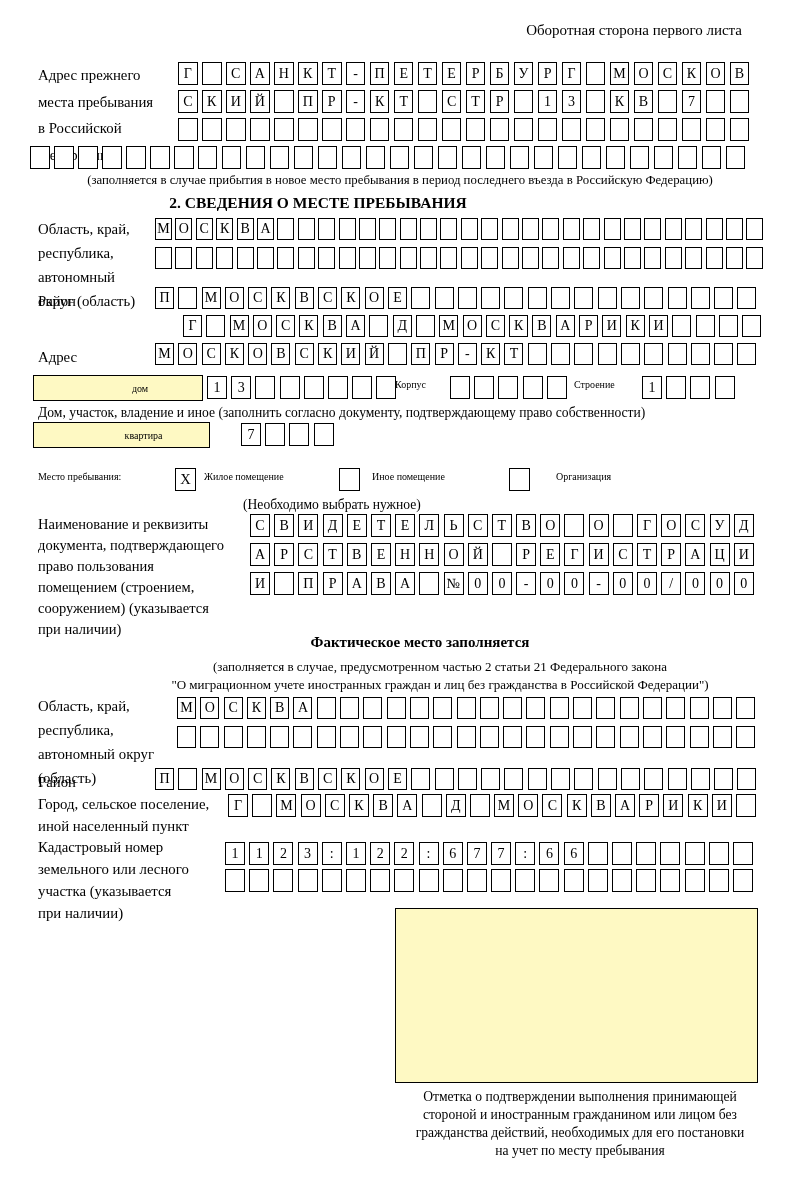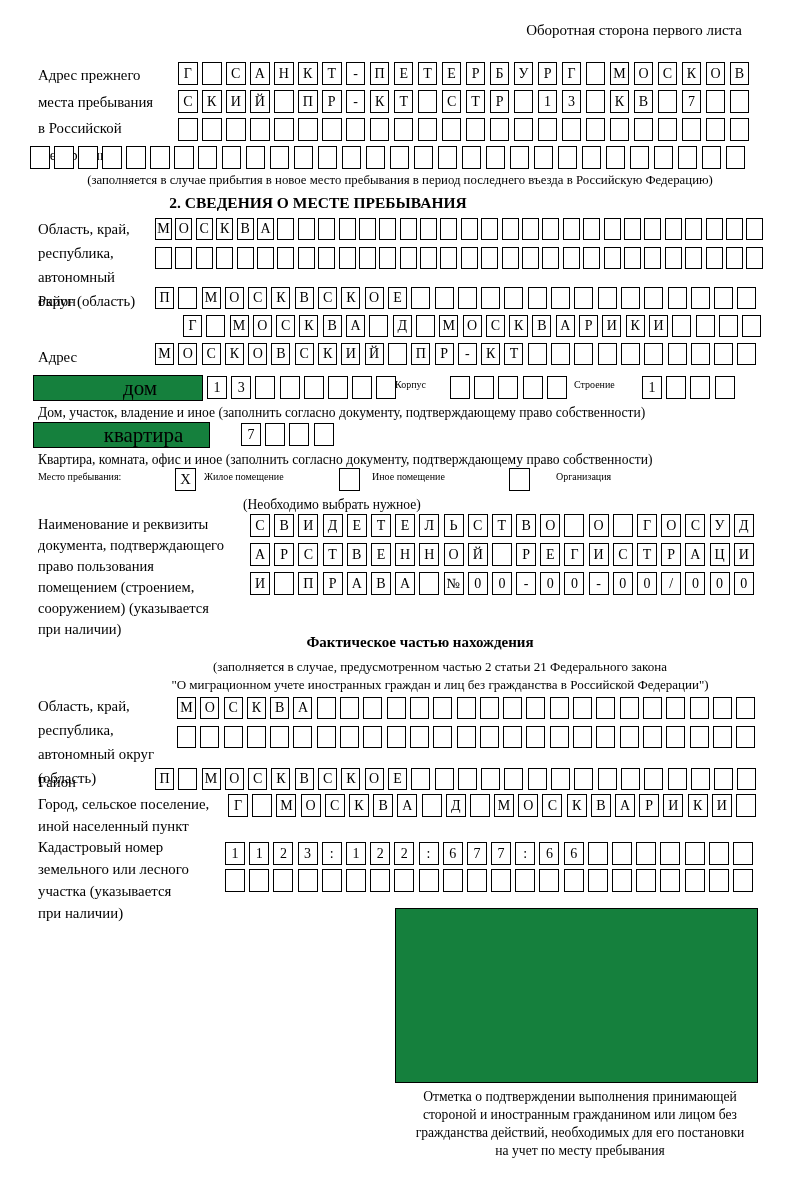--- a/index.html
+++ b/index.html
@@ -15,22 +15,22 @@
   .cell{
     box-sizing:border-box;border:1.7px solid #000;background:#fff;
     display:flex;align-items:center;justify-content:center;
     font-size:14px;line-height:1;
   }
   .gA{gap:4.4px}.gA .cell{width:19.6px;height:23px;}
   .gB{gap:3.4px}.gB .cell{width:17px;height:22px;}
   .gC{gap:4.3px}.gC .cell{width:19px;height:22px;}
   .gD{gap:4.2px}.gD .cell{width:20px;height:23px;}
   .bigbox{
-    position:absolute;box-sizing:border-box;border:1.8px solid #000;background:#15803d;
-    display:flex;align-items:center;justify-content:center;font-size:21px;padding-left:44px;
+    position:absolute;box-sizing:border-box;border:1.8px solid #000;background:#fef9c3;
+    display:flex;align-items:center;justify-content:center;font-size:10px;padding-left:44px;
   }
   .chk{
     position:absolute;box-sizing:border-box;border:1.7px solid #000;width:21px;height:23px;
     display:flex;align-items:center;justify-content:center;font-size:14.5px;
   }
   .inline-lbl{position:absolute;font-size:10px;}
   .caption{position:absolute;font-size:13.6px;line-height:18px;text-align:center;white-space:pre-line;font-weight:bold;}
 </style>
 </head>
 <body>
@@ -342,21 +342,20 @@
     </div>
   <div class="note" style="left:38px;top:405px;font-size:13.6px;">Дом, участок, владение и иное (заполнить согласно документу, подтверждающему право собственности)</div>
 
   <div class="bigbox" style="left:33px;top:422px;width:177px;height:26px;">квартира</div>
   <div class="cellrow gD" style="left:241px;top:423px;">
       <span class="cell">7</span>
       <span class="cell"></span>
       <span class="cell"></span>
       <span class="cell"></span>
     </div>
-  <div class="note" style="left:38px;top:452px;font-size:13.6px;">Квартира, комната, офис и иное (заполнить согласно документу, подтверждающему право собственности)</div>
 
   <div class="inline-lbl" style="left:38px;top:471px;">Место пребывания:</div>
   <div class="chk" style="left:175px;top:468px;">X</div>
   <div class="inline-lbl" style="left:204px;top:471px;">Жилое помещение</div>
   <div class="chk" style="left:339px;top:468px;"></div>
   <div class="inline-lbl" style="left:372px;top:471px;">Иное помещение</div>
   <div class="chk" style="left:509px;top:468px;"></div>
   <div class="inline-lbl" style="left:556px;top:471px;">Организация</div>
   <div class="note" style="left:243px;top:497px;font-size:13.6px;">(Необходимо выбрать нужное)</div>
 
@@ -429,21 +428,21 @@
       <span class="cell">0</span>
       <span class="cell">-</span>
       <span class="cell">0</span>
       <span class="cell">0</span>
       <span class="cell">/</span>
       <span class="cell">0</span>
       <span class="cell">0</span>
       <span class="cell">0</span>
     </div>
 
-  <div class="title" style="left:40px;top:634px;width:760px;font-size:15px;">Фактическое частью нахождения</div>
+  <div class="title" style="left:40px;top:634px;width:760px;font-size:15px;">Фактическое место заполняется</div>
   <div class="note" style="left:90px;top:659px;width:700px;text-align:center;font-size:13px;">(заполняется в случае, предусмотренном частью 2 статьи 21 Федерального закона</div>
   <div class="note" style="left:90px;top:677px;width:700px;text-align:center;font-size:13px;">"О миграционном учете иностранных граждан и лиц без гражданства в Российской Федерации")</div>
 
   <div class="lbl" style="left:38px;top:694px;">Область, край,
 республика,
 автономный округ
 (область)</div>
   <div class="cellrow gC" style="left:177px;top:697px;">
       <span class="cell">М</span>
       <span class="cell">О</span>

